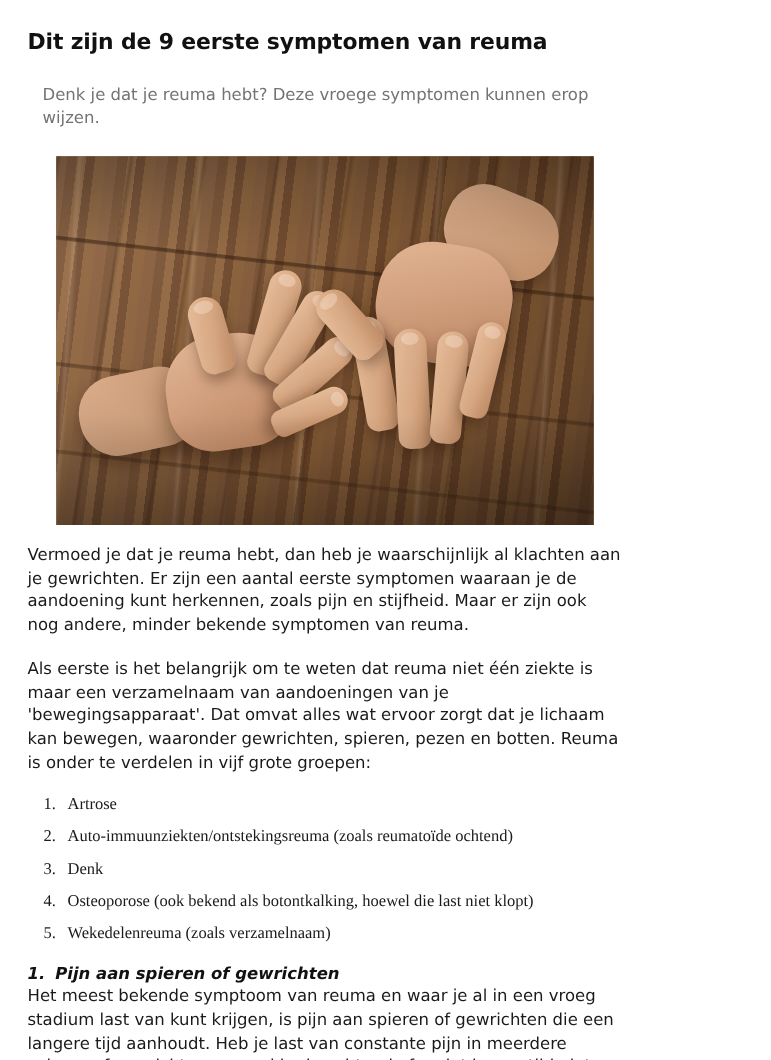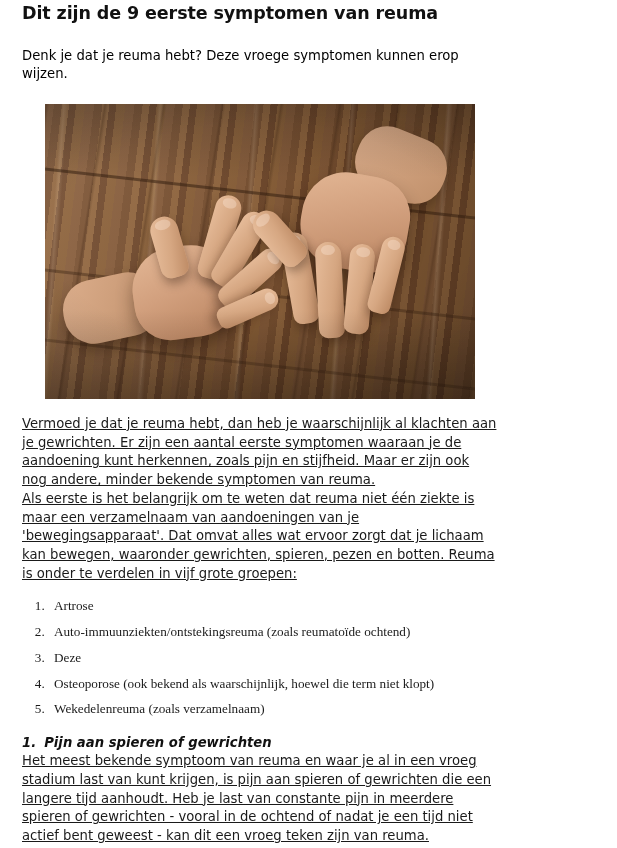--- a/index.html
+++ b/index.html
@@ -11,36 +11,36 @@
     width: 617px;
     height: 848px;
     font-family: "DejaVu Sans", "Liberation Sans", sans-serif;
     color: #1a1a1a;
     overflow: hidden;
   }
   .page {
     width: 519px;
     height: 848px;
     box-sizing: border-box;
-    padding: 3px 22px 0 22px;
+    padding: 24px 22px 0 22px;
     position: relative;
   }
   .article-title {
     font-size: 17.5px;
     font-weight: bold;
     line-height: 1.25;
     margin: 0 0 22px 0;
     letter-spacing: -0.1px;
     color: #111111;
   }
   .intro-lead {
     font-size: 13.2px;
     line-height: 1.4;
-    margin: 0 0 20px 0;
-    color: #000000;
+    margin: 0 0 20px 12px;
+    color: #737373;
   }
   .hero-figure {
     margin: 0 0 16px 0;
     display: flex;
     justify-content: center;
   }
   .hero-image {
     width: 430px;
     height: 295px;
     position: relative;
@@ -127,23 +127,22 @@
   .wrist {
     position: absolute;
     background: linear-gradient(120deg, #dcae8c 0%, #c0906b 100%);
     box-shadow: 0 8px 14px rgba(40,20,8,0.4);
   }
   .body-text {
     font-size: 13.2px;
     line-height: 1.42;
     margin: 0;
     color: #1a1a1a;
-    text-decoration: underline;
-  }
-  .body-text + .body-text { margin-top: 0px; }
+  }
+  .body-text + .body-text { margin-top: 16px; }
   ol.groups {
     margin: 14px 0 16px 0;
     padding-left: 26px;
     font-size: 13.2px;
     line-height: 1.42;
     font-family: Liberation Serif, serif;
   }
   ol.groups li {
     margin-bottom: 7px;
     padding-left: 6px;
@@ -198,22 +197,22 @@
       <div class="img-vignette"></div>
     </div>
   </div>
 
   <p class="body-text">Vermoed je dat je reuma hebt, dan heb je waarschijnlijk al klachten aan je gewrichten. Er zijn een aantal eerste symptomen waaraan je de aandoening kunt herkennen, zoals pijn en stijfheid. Maar er zijn ook nog andere, minder bekende symptomen van reuma.</p>
   <p class="body-text">Als eerste is het belangrijk om te weten dat reuma niet één ziekte is maar een verzamelnaam van aandoeningen van je 'bewegingsapparaat'. Dat omvat alles wat ervoor zorgt dat je lichaam kan bewegen, waaronder gewrichten, spieren, pezen en botten. Reuma is onder te verdelen in vijf grote groepen:</p>
 
   <ol class="groups">
     <li>Artrose</li>
     <li>Auto-immuunziekten/ontstekingsreuma (zoals reumatoïde ochtend)</li>
-    <li>Deze</li>
-    <li>Osteoporose (ook bekend als waarschijnlijk, hoewel die term niet klopt)</li>
+    <li>Denk</li>
+    <li>Osteoporose (ook bekend als botontkalking, hoewel die last niet klopt)</li>
     <li>Wekedelenreuma (zoals verzamelnaam)</li>
   </ol>
 
   <h2 class="section-heading">
     <span class="num">1.</span><span>Pijn aan spieren of gewrichten</span>
   </h2>
   <p class="body-text">Het meest bekende symptoom van reuma en waar je al in een vroeg stadium last van kunt krijgen, is pijn aan spieren of gewrichten die een langere tijd aanhoudt. Heb je last van constante pijn in meerdere spieren of gewrichten - vooral in de ochtend of nadat je een tijd niet actief bent geweest - kan dit een vroeg teken zijn van reuma.</p>
 
 </div>
 

